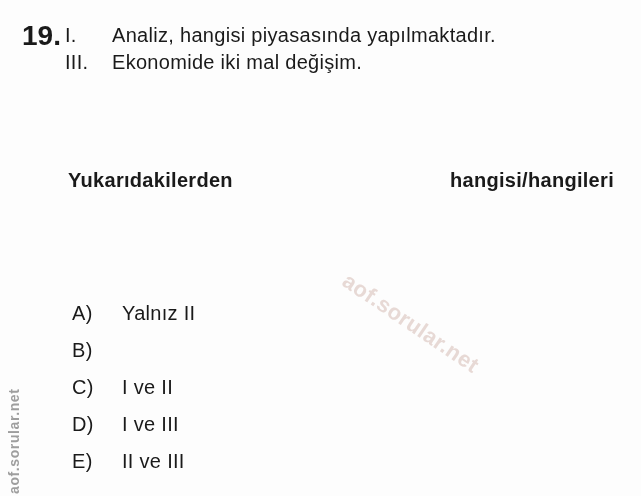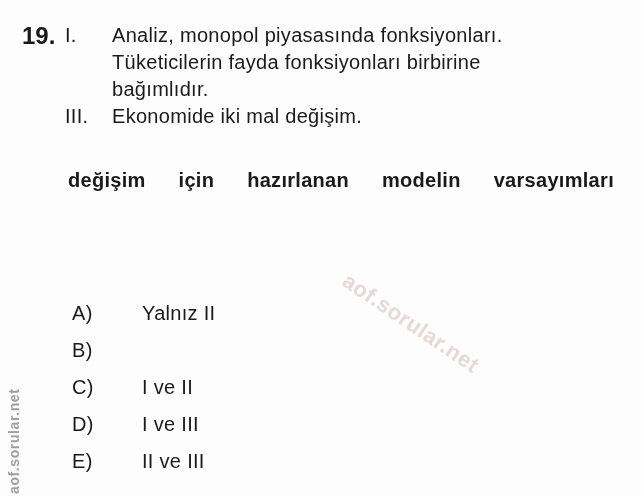--- a/index.html
+++ b/index.html
@@ -40,21 +40,21 @@
     letter-spacing: 0.6px;
     color: #9e9e9e;
     white-space: nowrap;
     user-select: none;
   }
 
   .qnum {
     position: absolute;
     left: 22px;
     top: 22px;
-    font-size: 24px;
+    font-size: 28px;
     line-height: 27px;
     font-weight: 700;
   }
 
   .premises {
     position: absolute;
     left: 65px;
     top: 22px;
     width: 500px;
     display: grid;
@@ -85,49 +85,45 @@
     top: 303px;
     display: flex;
     flex-direction: column;
     gap: 17px;
     font-size: 20px;
     line-height: 20px;
     letter-spacing: 0.3px;
   }
   .opt-row { display: flex; }
   .opt-letter { width: 50px; flex: 0 0 50px; }
-  .opt-text { white-space: nowrap; margin-left: 20px; }
+  .opt-text { white-space: nowrap; }
 </style>
 </head>
 <body>
 
 <div class="page">
 
   <div class="wm-diag">aof.sorular.net</div>
   <div class="wm-side">aof.sorular.net</div>
 
   <div class="qnum">19.</div>
 
   <div class="premises">
     <div class="pnum">I.</div>
     <div class="ptext">
-      <div>Analiz, monopol piyasasında fonksiyonları.</div>
-    </div>
-    <div class="ptext">
-      <div>Tüketicilerin fayda fonksiyonları birbirine</div>
-      <div>bağımlıdır.</div>
+      <div>Analiz, hangisi piyasasında yapılmaktadır.</div>
     </div>
     <div class="pnum">III.</div>
     <div class="ptext">
       <div>Ekonomide iki mal değişim.</div>
     </div>
   </div>
 
   <div class="stem">
-    <div class="just">değişim için hazırlanan modelin varsayımları</div>
+    <div class="just">Yukarıdakilerden hangisi/hangileri</div>
   </div>
 
   <div class="options">
     <div class="opt-row">
       <span class="opt-letter">A)</span>
       <span class="opt-text">Yalnız II</span>
     </div>
     <div class="opt-row">
       <span class="opt-letter">B)</span>
     </div>

